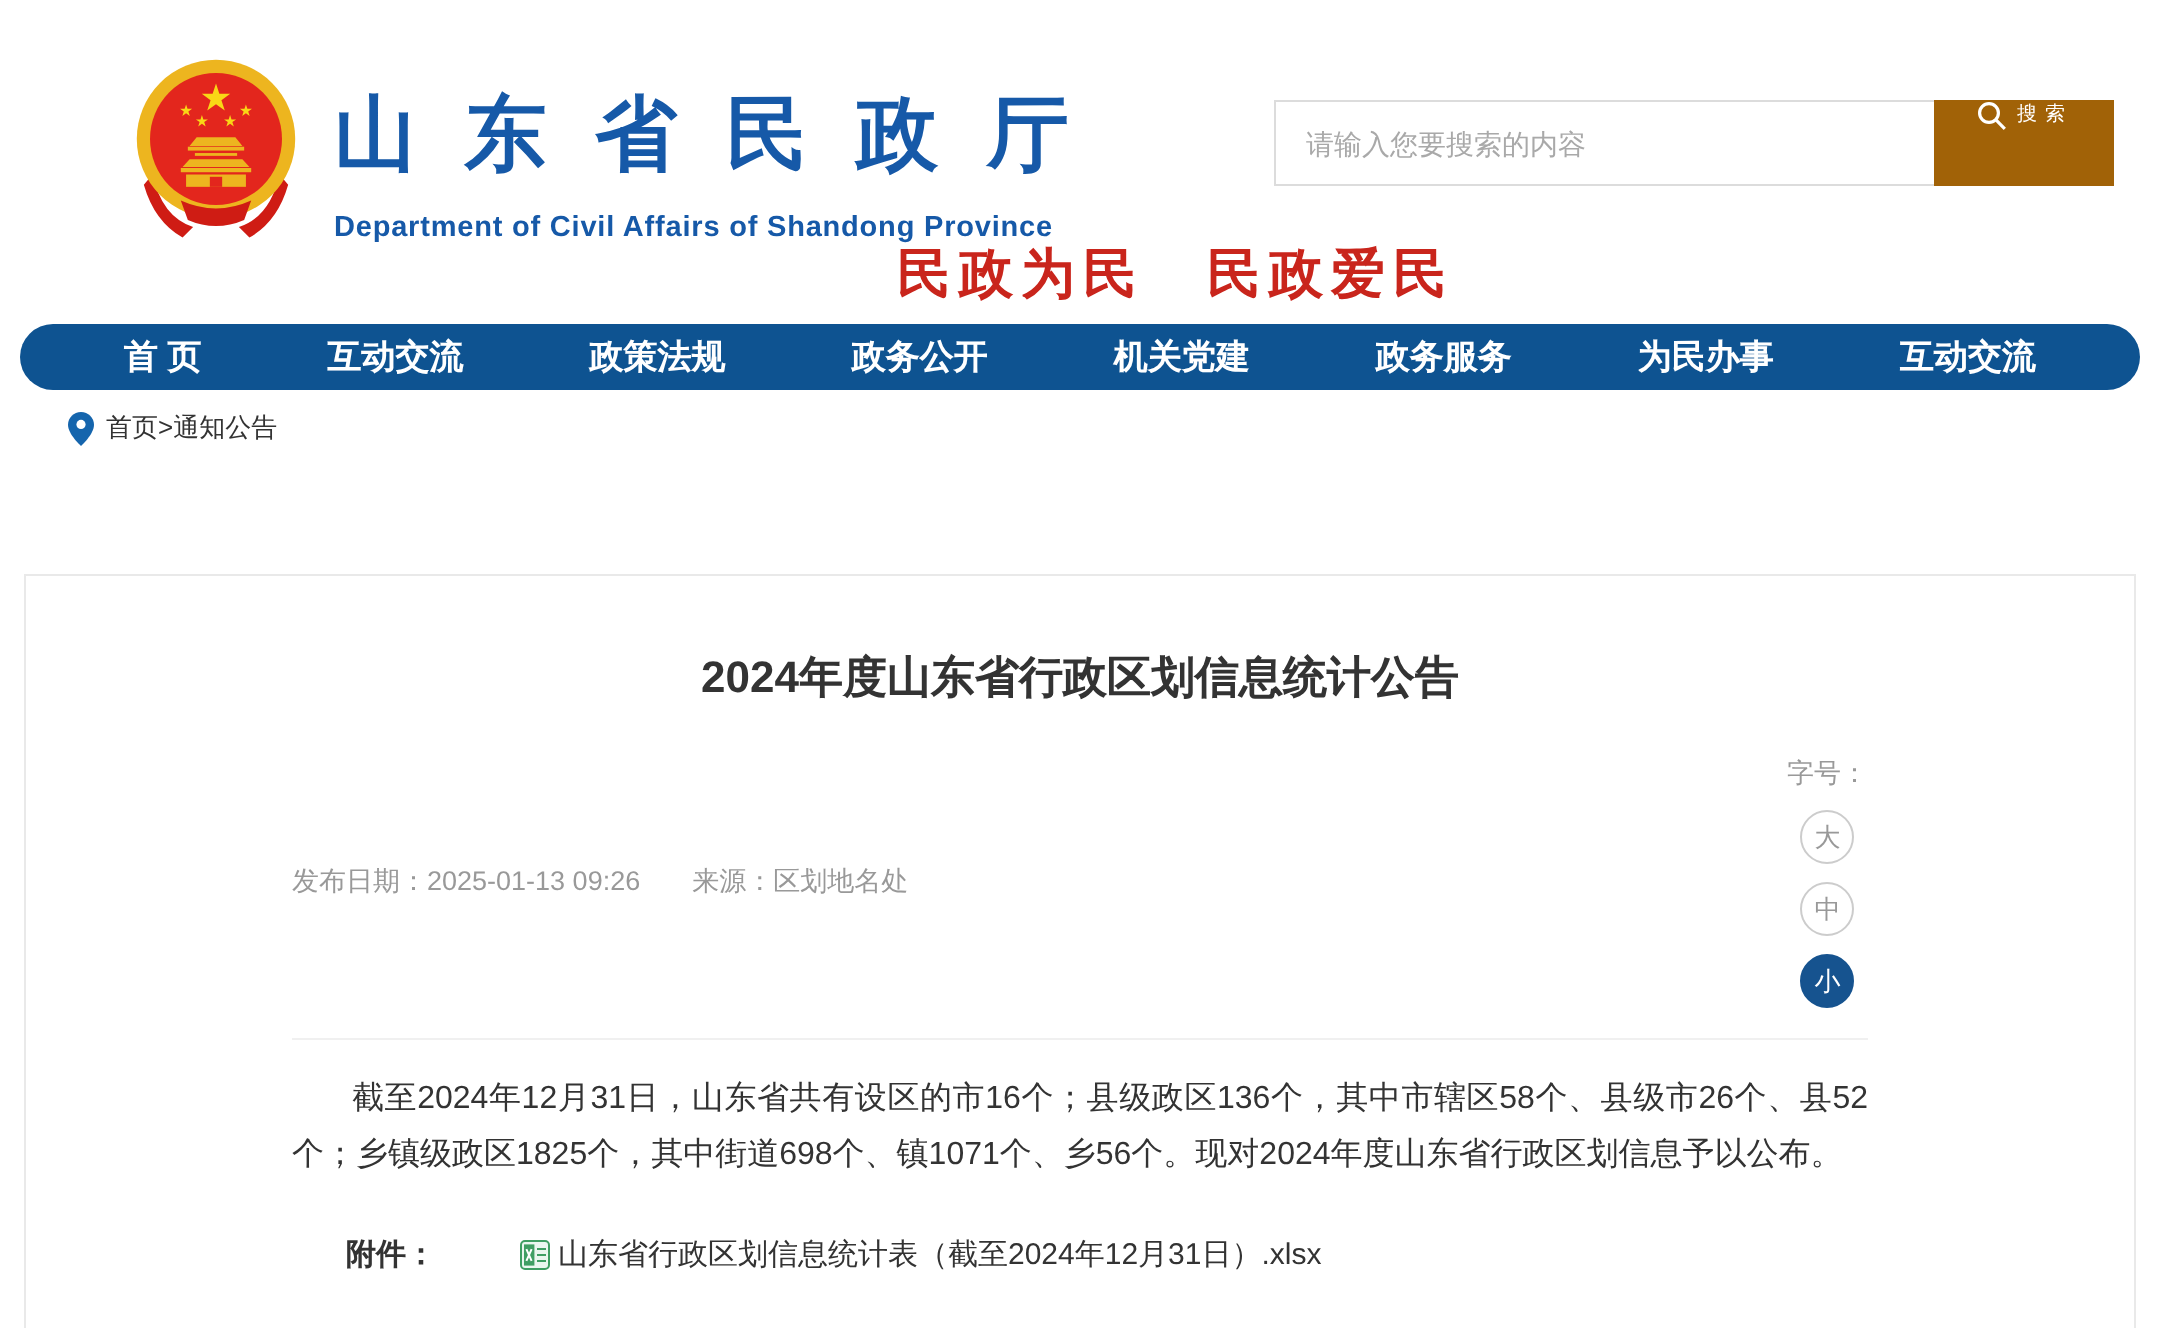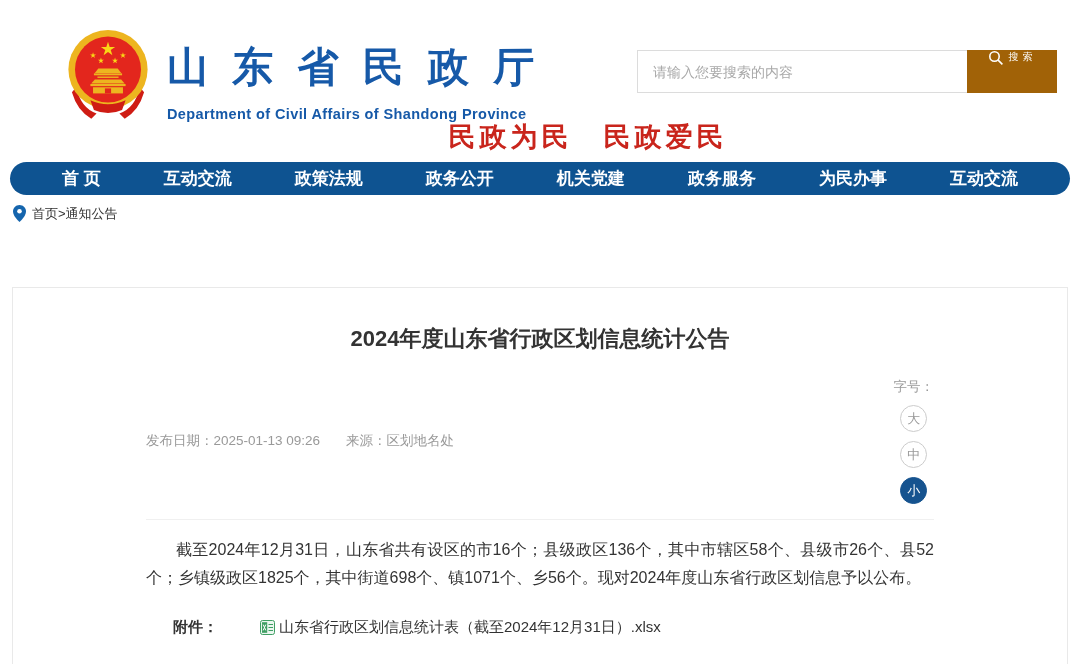--- a/index.html
+++ b/index.html
@@ -21,21 +21,21 @@
   .slogan { position:absolute; left:0; top:119px; width:1080px; text-align:center;
             font-family:"DejaVu Serif","Liberation Serif",serif; font-weight:bold;
             color:#c9251c; font-size:27px; letter-spacing:4px; white-space:pre; }
 
   
   .main-nav { margin:0 10px; height:33px; background:#0e5391; border-radius:23px;
               display:flex; align-items:center; justify-content:space-between; padding:0 52px; }
   .nav-item { color:#ffffff; font-size:17px; font-weight:bold; text-decoration:none; white-space:pre; cursor:pointer; }
 
   
-  .breadcrumb { display:flex; align-items:center; gap:6px; padding:9px 0 0 13px; height:28px; }
+  .breadcrumb { display:flex; align-items:flex-end; gap:6px; padding:9px 0 0 13px; height:28px;margin-left:21px; }
   .breadcrumb-text { font-size:13px; color:#333; cursor:pointer; }
 
   
   .card { position:absolute; left:12px; right:12px; top:287px; height:430px;
           background:#fff; border:1px solid #e9e9e9; }
   .card-inner { padding:0 133px; }
   .article-title { margin-top:36px; text-align:center; font-size:22px; font-weight:bold; color:#333; }
 
   .meta-row { display:flex; justify-content:space-between; align-items:center; margin-top:24px;
               font-size:13.5px; color:#999; }

